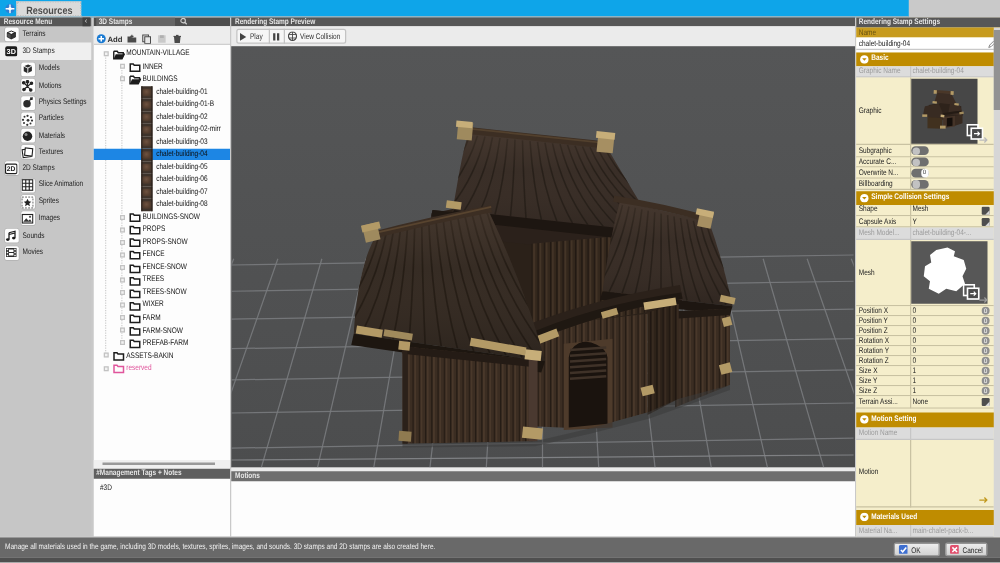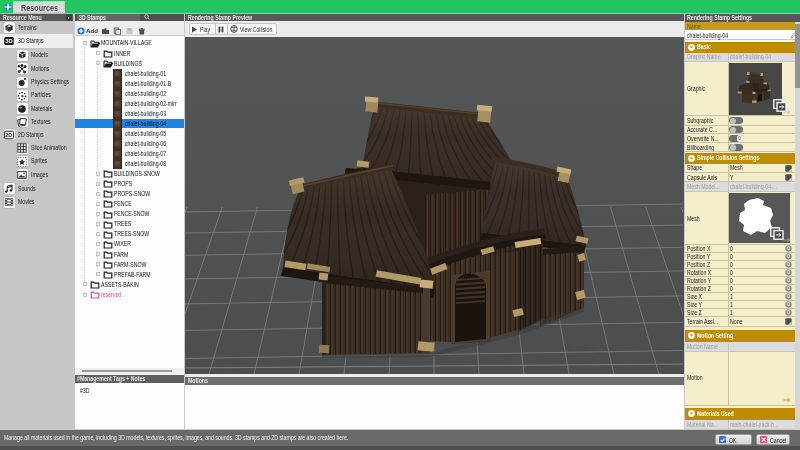--- a/index.html
+++ b/index.html
@@ -3,21 +3,21 @@
 <style>
 html,body{margin:0;padding:0;}
 body{width:800px;height:450px;overflow:hidden;font-family:"Liberation Sans",sans-serif;background:#c9c9c9;position:relative;}
 .abs{position:absolute;}
 .hdr{position:absolute;background:#575757;overflow:hidden;white-space:nowrap;}
 .hdr span{position:absolute;color:#e6e6e6;font-size:6.5px;font-weight:bold;transform:scaleX(0.8);transform-origin:0 50%;white-space:nowrap;}
 svg{display:block;}
 .txt{position:absolute;white-space:nowrap;font-size:6.5px;transform:scaleX(0.8);transform-origin:0 50%;}
 </style></head><body>
 
-<div class="abs" style="left:0;top:0;width:800px;height:13.5px;background:#22c55e;border-bottom:1px solid #b9b9b9;box-sizing:border-box;">
+<div class="abs" style="left:0;top:0;width:727px;height:13.5px;background:#0ea5e9;border-bottom:1px solid #b9b9b9;box-sizing:border-box;">
 <div class="abs" style="left:13px;top:1px;width:52px;height:11.5px;background:#dadada;border:1px dotted #c2c2c2;box-sizing:border-box;"></div>
 <svg class="abs" style="left:3.5px;top:2.5px" width="8" height="8" viewBox="0 0 8 8">
       <circle cx="4" cy="4" r="3.8" fill="#2d7fd3"></circle>
       <path d="M4 0.5 L4 7.5 M0.5 4 L7.5 4" stroke="#fff" stroke-width="1.1"></path>
       <circle cx="4" cy="4" r="1.4" fill="#fff"></circle>
     </svg>
 <div class="txt" style="left:21px;top:2.5px;font-size:8.5px;font-weight:bold;color:#4c4c4c;transform:scaleX(0.85);">Resources</div>
 </div>
 <div class="abs" style="left:0;top:13.5px;width:73px;height:415.5px;background:#c6c6c6;"></div>
 <div class="hdr" style="left:0;top:13.5px;width:73px;height:7.5px;">

